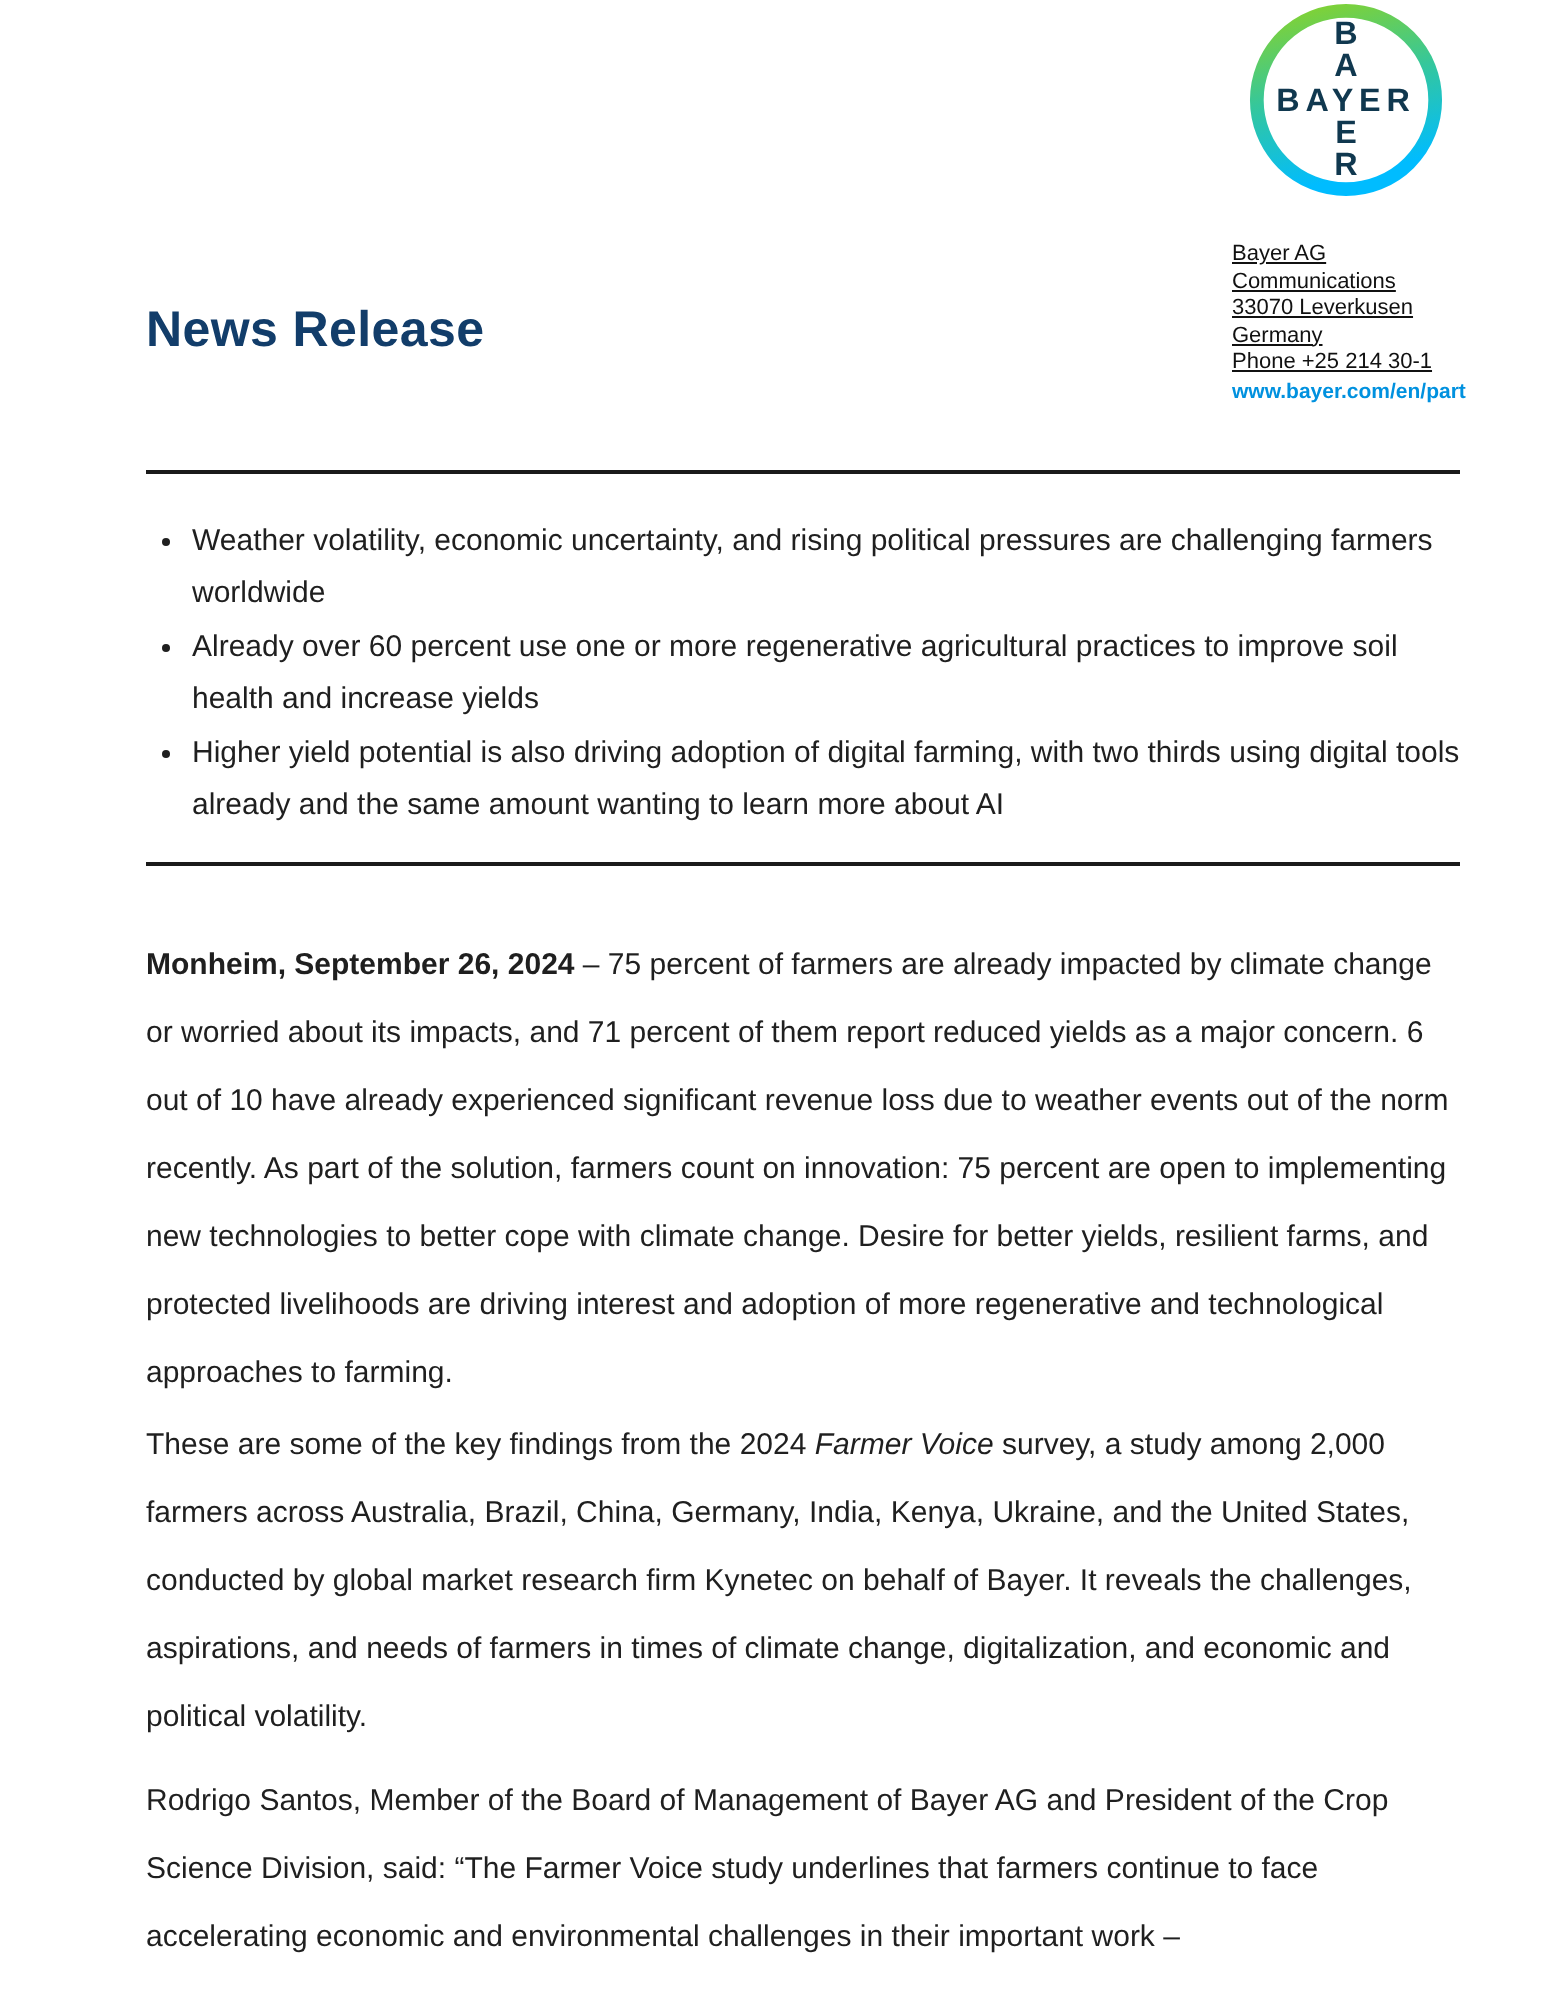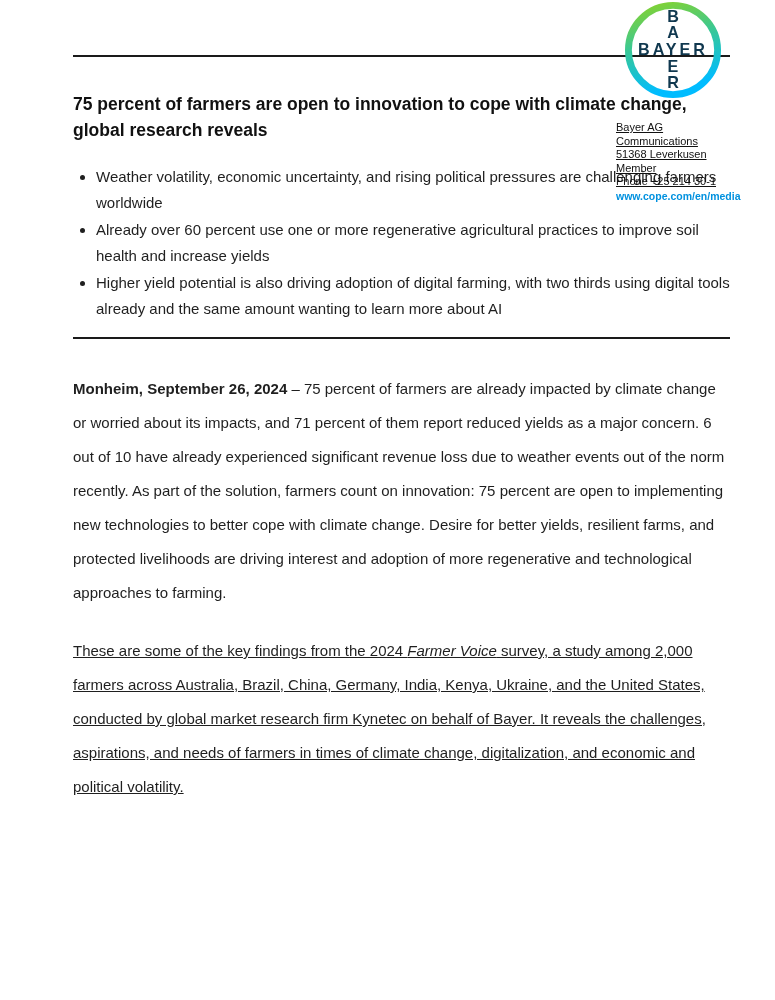--- a/index.html
+++ b/index.html
@@ -75,21 +75,21 @@
     margin-bottom: 1px;
     color: #1f1f1f;
   }
 
   .body-p {
     font-size: 15px;
     line-height: 34px;
     color: #1f1f1f;
   }
   .p-dateline { margin-top: 33px; }
-  .p-findings { margin-top: 24px; text-decoration: underline; }
+  .p-findings { margin-top: 2px; }
   .p-quote { margin-top: 8px; }
   .body-p strong { font-weight: bold; }
   .body-p em { font-style: italic; }
 </style>
 </head>
 <body>
 
 <div class="page">
 
   <div class="logo-wrap">
@@ -108,32 +108,32 @@
         <text x="50" y="55.5" letter-spacing="3">BAYER</text>
         <text x="50" y="72">E</text>
         <text x="50" y="88.5">R</text>
       </g>
     </svg>
   </div>
 
   <div class="contact">
     <div class="contact-line">Bayer AG</div>
     <div class="contact-line">Communications</div>
-    <div class="contact-line">51368 Leverkusen</div>
-    <div class="contact-line">Member</div>
+    <div class="contact-line">33070 Leverkusen</div>
+    <div class="contact-line">Germany</div>
     <div class="contact-line">Phone +25 214 30-1</div>
-    <a class="contact-link" href="#">www.cope.com/en/media</a>
+    <a class="contact-link" href="#">www.bayer.com/en/part</a>
   </div>
 
   <div class="content">
 
+    <h1 class="masthead">News Release</h1>
 
     <hr class="rule rule-top">
 
-    <h2 class="headline">75 percent of farmers are open to innovation to cope with climate change, global research reveals</h2>
 
     <ul class="bullets">
       <li>
         <span>Weather volatility, economic uncertainty, and rising political pressures are challenging farmers worldwide</span>
       </li>
       <li>
         <span>Already over 60 percent use one or more regenerative agricultural practices to improve soil health and increase yields</span>
       </li>
       <li>
         <span>Higher yield potential is also driving adoption of digital farming, with two thirds using digital tools already and the same amount wanting to learn more about AI</span>
@@ -143,15 +143,16 @@
     <hr class="rule rule-bottom">
 
     <p class="body-p p-dateline">
       <strong>Monheim, September 26, 2024</strong><span> – 75 percent of farmers are already impacted by climate change or worried about its impacts, and 71 percent of them report reduced yields as a major concern. 6 out of 10 have already experienced significant revenue loss due to weather events out of the norm recently. As part of the solution, farmers count on innovation: 75 percent are open to implementing new technologies to better cope with climate change. Desire for better yields, resilient farms, and protected livelihoods are driving interest and adoption of more regenerative and technological approaches to farming.</span>
     </p>
 
     <p class="body-p p-findings">
       <span>These are some of the key findings from the 2024 </span><em>Farmer Voice</em><span> survey, a study among 2,000 farmers across Australia, Brazil, China, Germany, India, Kenya, Ukraine, and the United States, conducted by global market research firm Kynetec on behalf of Bayer. It reveals the challenges, aspirations, and needs of farmers in times of climate change, digitalization, and economic and political volatility.</span>
     </p>
 
+    <p class="body-p p-quote">Rodrigo Santos, Member of the Board of Management of Bayer AG and President of the Crop Science Division, said: “The Farmer Voice study underlines that farmers continue to face accelerating economic and environmental challenges in their important work –</p>
   </div>
 
 </div>
 
 </body></html>

